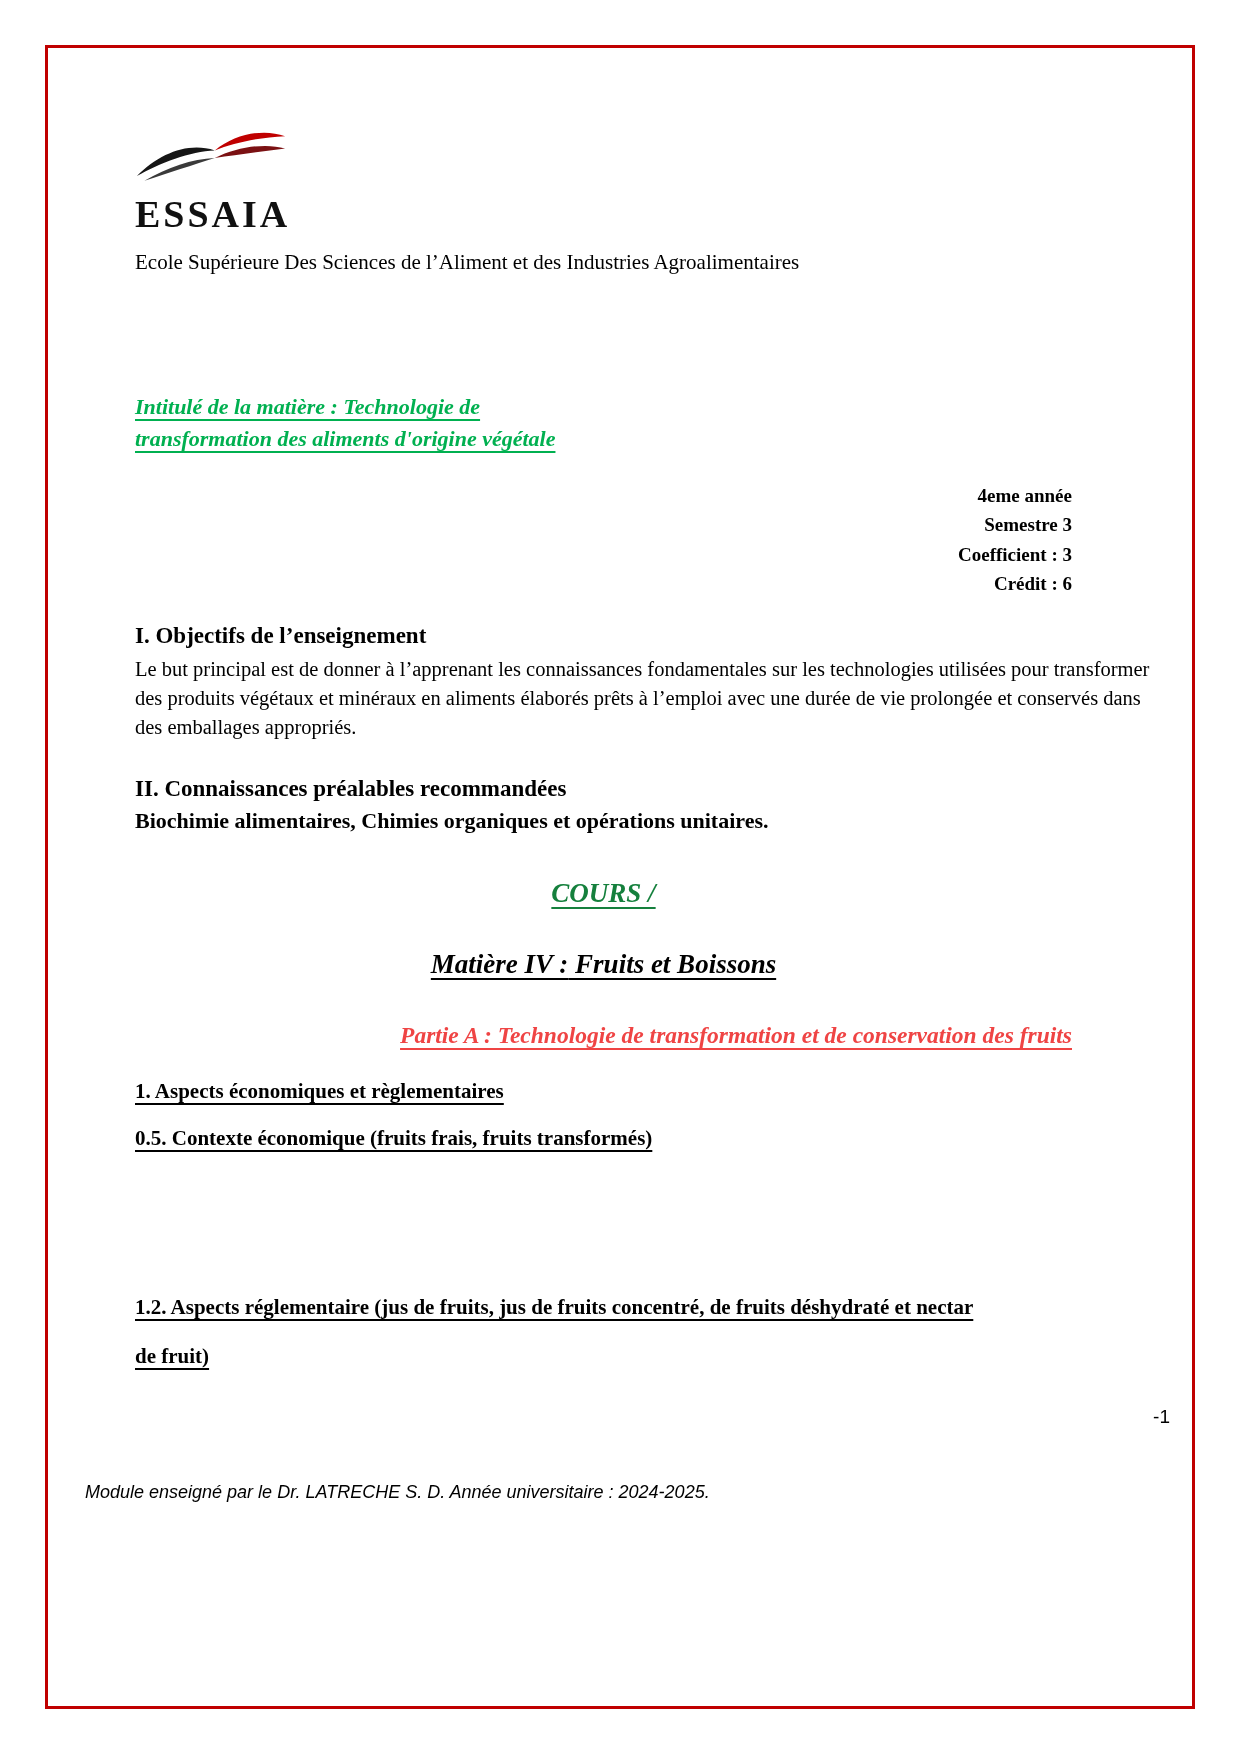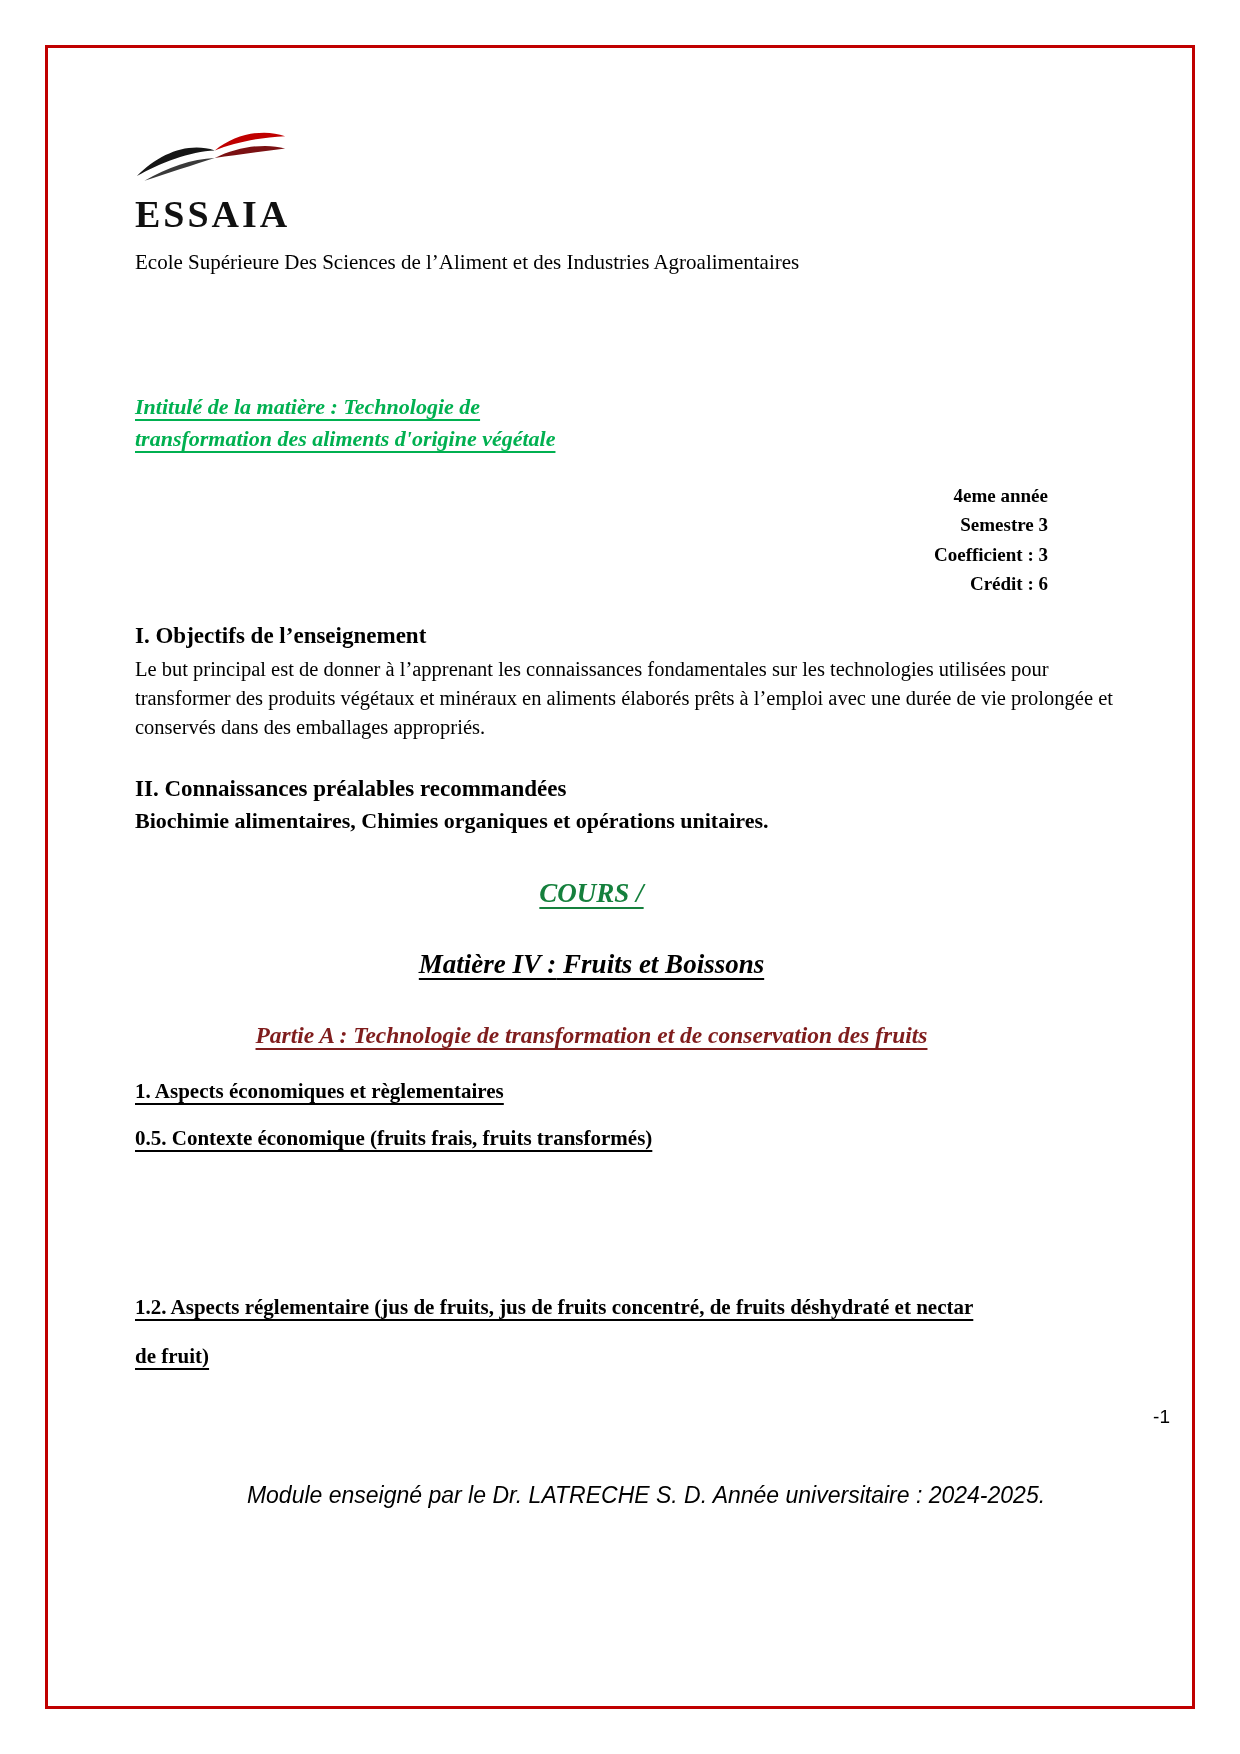--- a/index.html
+++ b/index.html
@@ -17,21 +17,21 @@
   .border-frame {
     position: absolute;
     top: 45px; left: 45px; right: 45px; bottom: 45px;
     border: 3px solid #c00000;
     pointer-events: none;
   }
   .content {
     position: absolute;
     top: 0; left: 0;
     width: 100%; height: 100%;
-    padding: 126px 92px 0 135px;
+    padding: 126px 68px 0 135px;
   }
   .logo-block { width: 170px; }
   .logo-mark { display: block; }
   .logo-text {
     font-family: "Liberation Serif", serif;
     font-size: 38px;
     font-weight: bold;
     letter-spacing: 3px;
     margin-top: 2px;
     color: #111111;
@@ -93,25 +93,25 @@
     text-align: center;
     font-size: 27px;
     font-style: italic;
     text-decoration: underline;
     text-underline-offset: 5px;
   }
   .matiere-heading .matiere-prefix { font-weight: bold; }
   .partie-heading {
     margin-top: 42px;
     margin-right: 100px;
-    text-align: center;
+    text-align: right;
     font-size: 23.5px;
     font-weight: bold;
     font-style: italic;
-    color: #7f1d1d;
+    color: #ef4444;
     text-decoration: underline;
     text-underline-offset: 5px;
   }
   .outline-item {
     font-size: 21px;
     font-weight: bold;
     text-decoration: underline;
     text-underline-offset: 5px;
   }
   .outline-item.item-1 { margin-top: 30px; }
@@ -126,25 +126,25 @@
     top: 1406px;
     right: 70px;
     font-family: "Liberation Sans", sans-serif;
     font-size: 19px;
   }
   .footer-credit {
     position: absolute;
     top: 1482px;
     left: 0;
     width: 100%;
-    padding-left: 52px;
-    text-align: center;
+    padding-left: 85px;
+    text-align: left;
     font-family: "Liberation Sans", sans-serif;
     font-style: italic;
-    font-size: 23px;
+    font-size: 18px;
   }
 </style>
 </head>
 <body>
 
 <div class="page">
   <div class="border-frame"></div>
 
   <div class="content">
 

